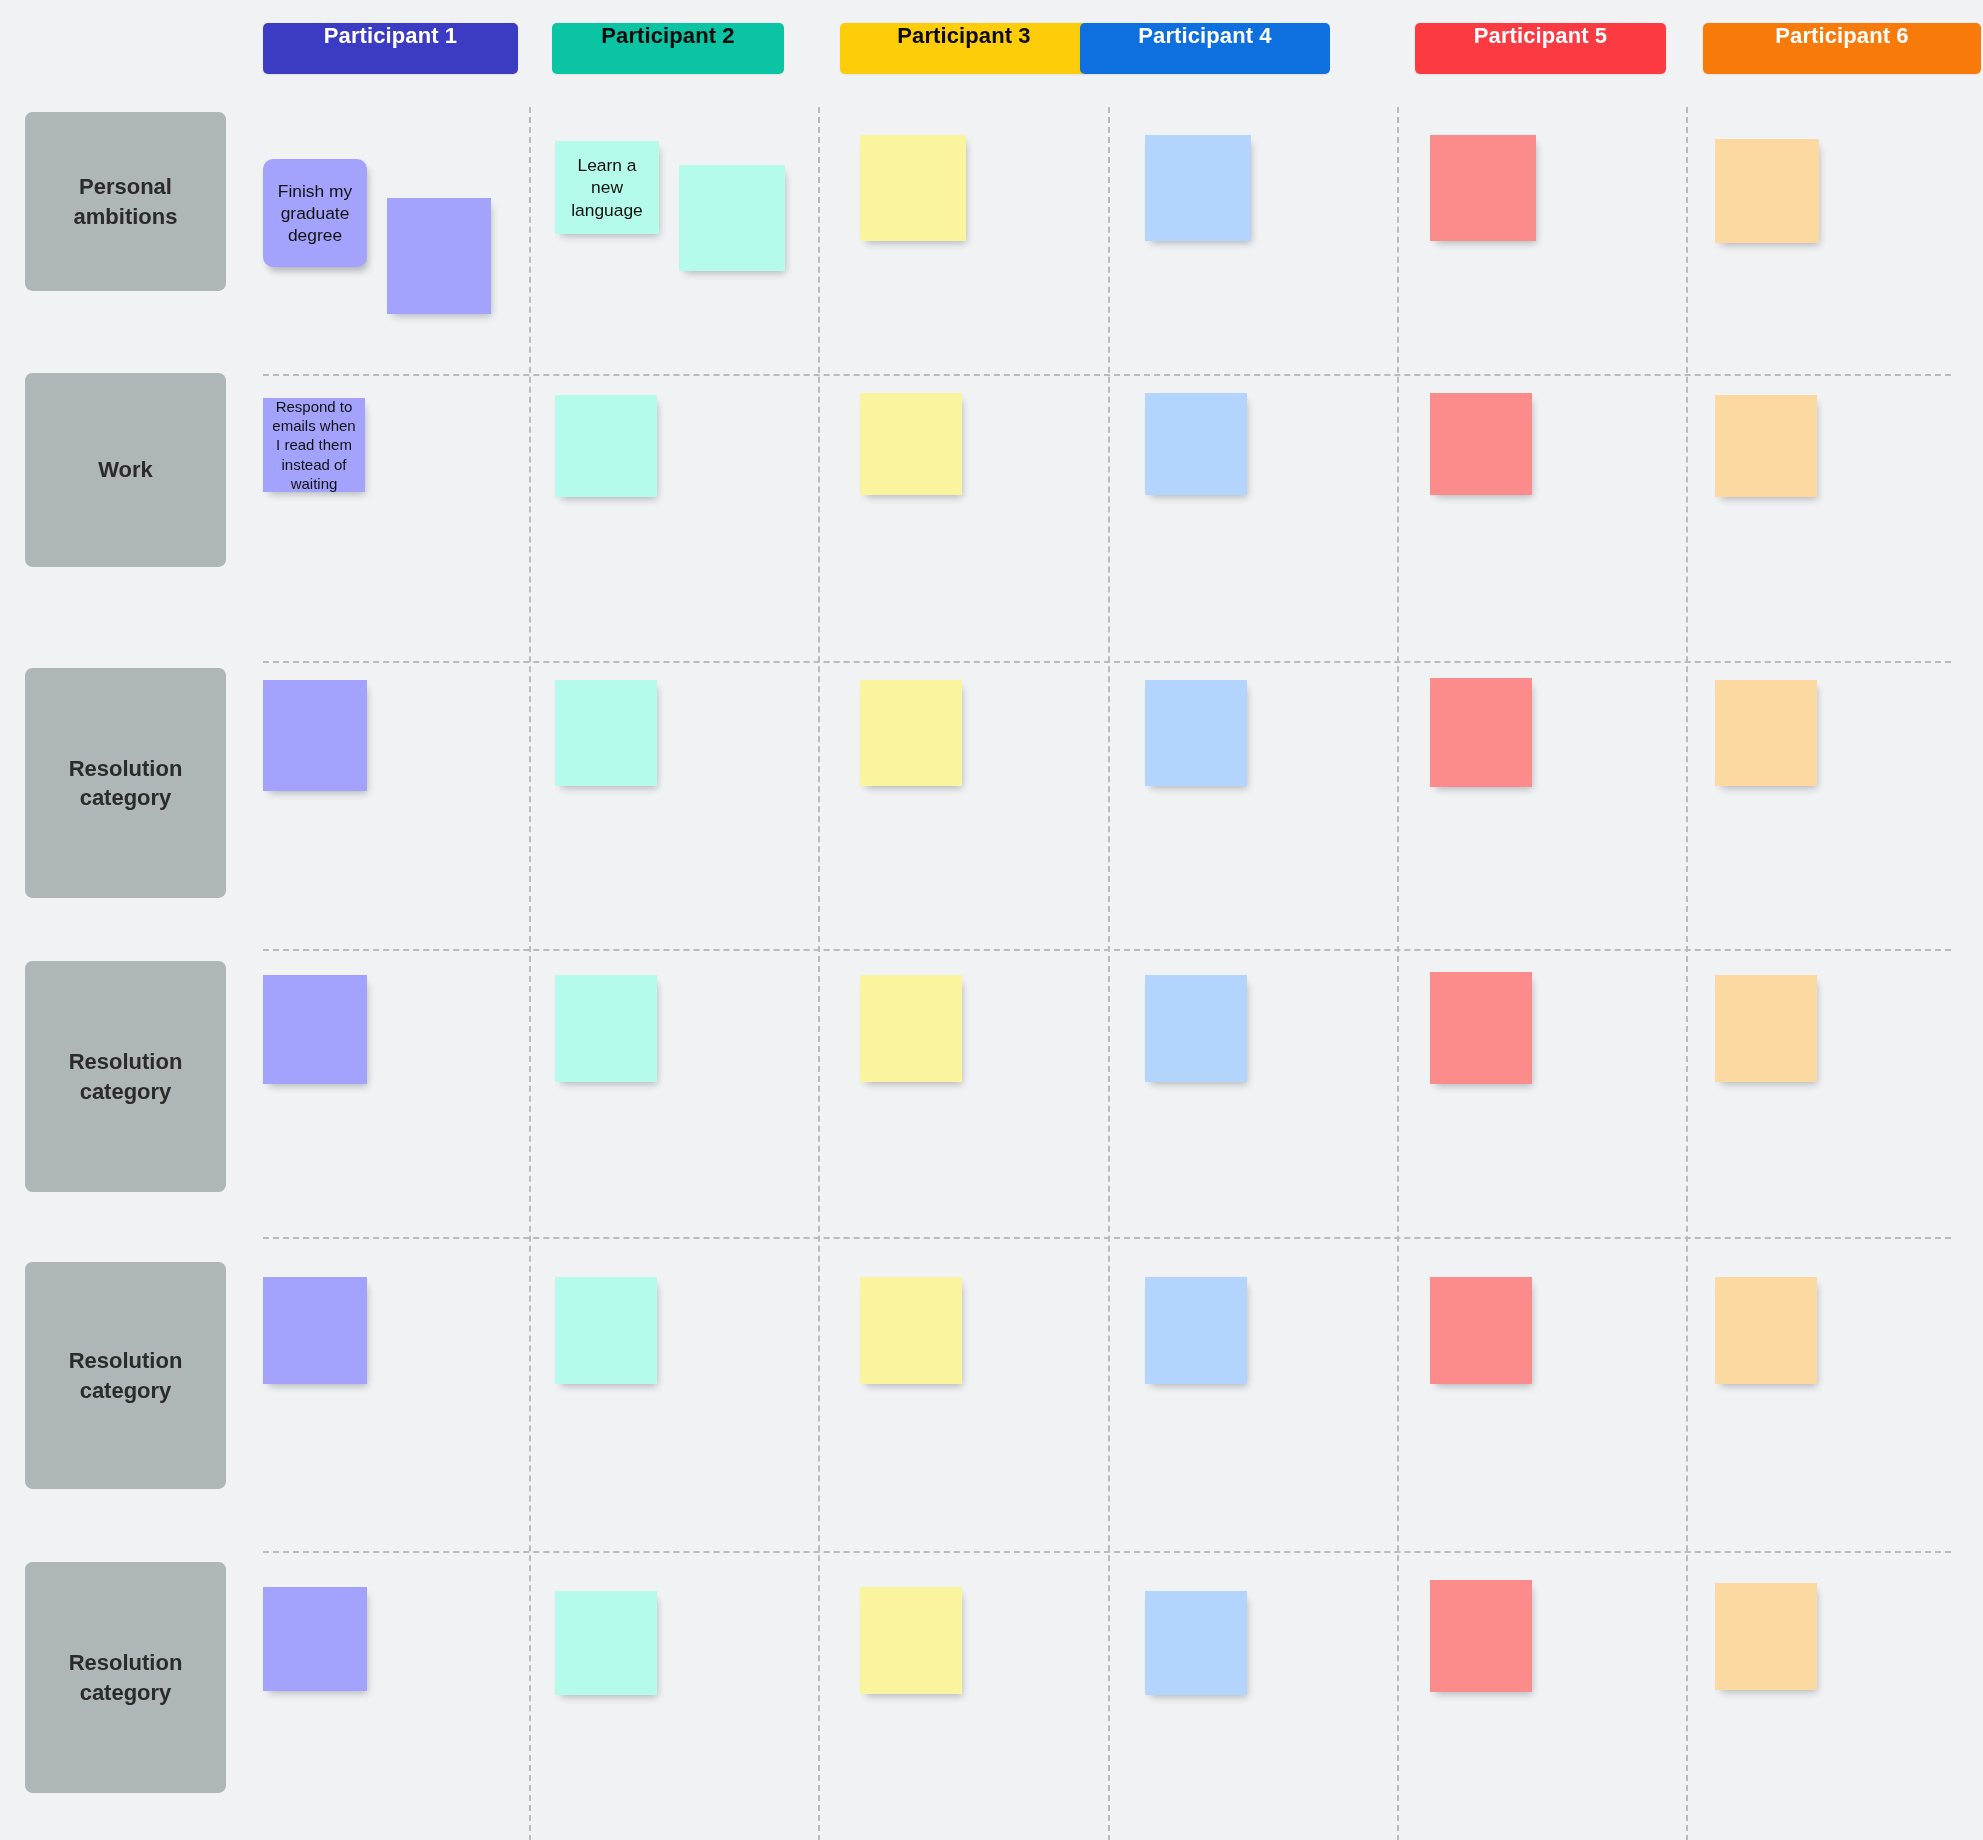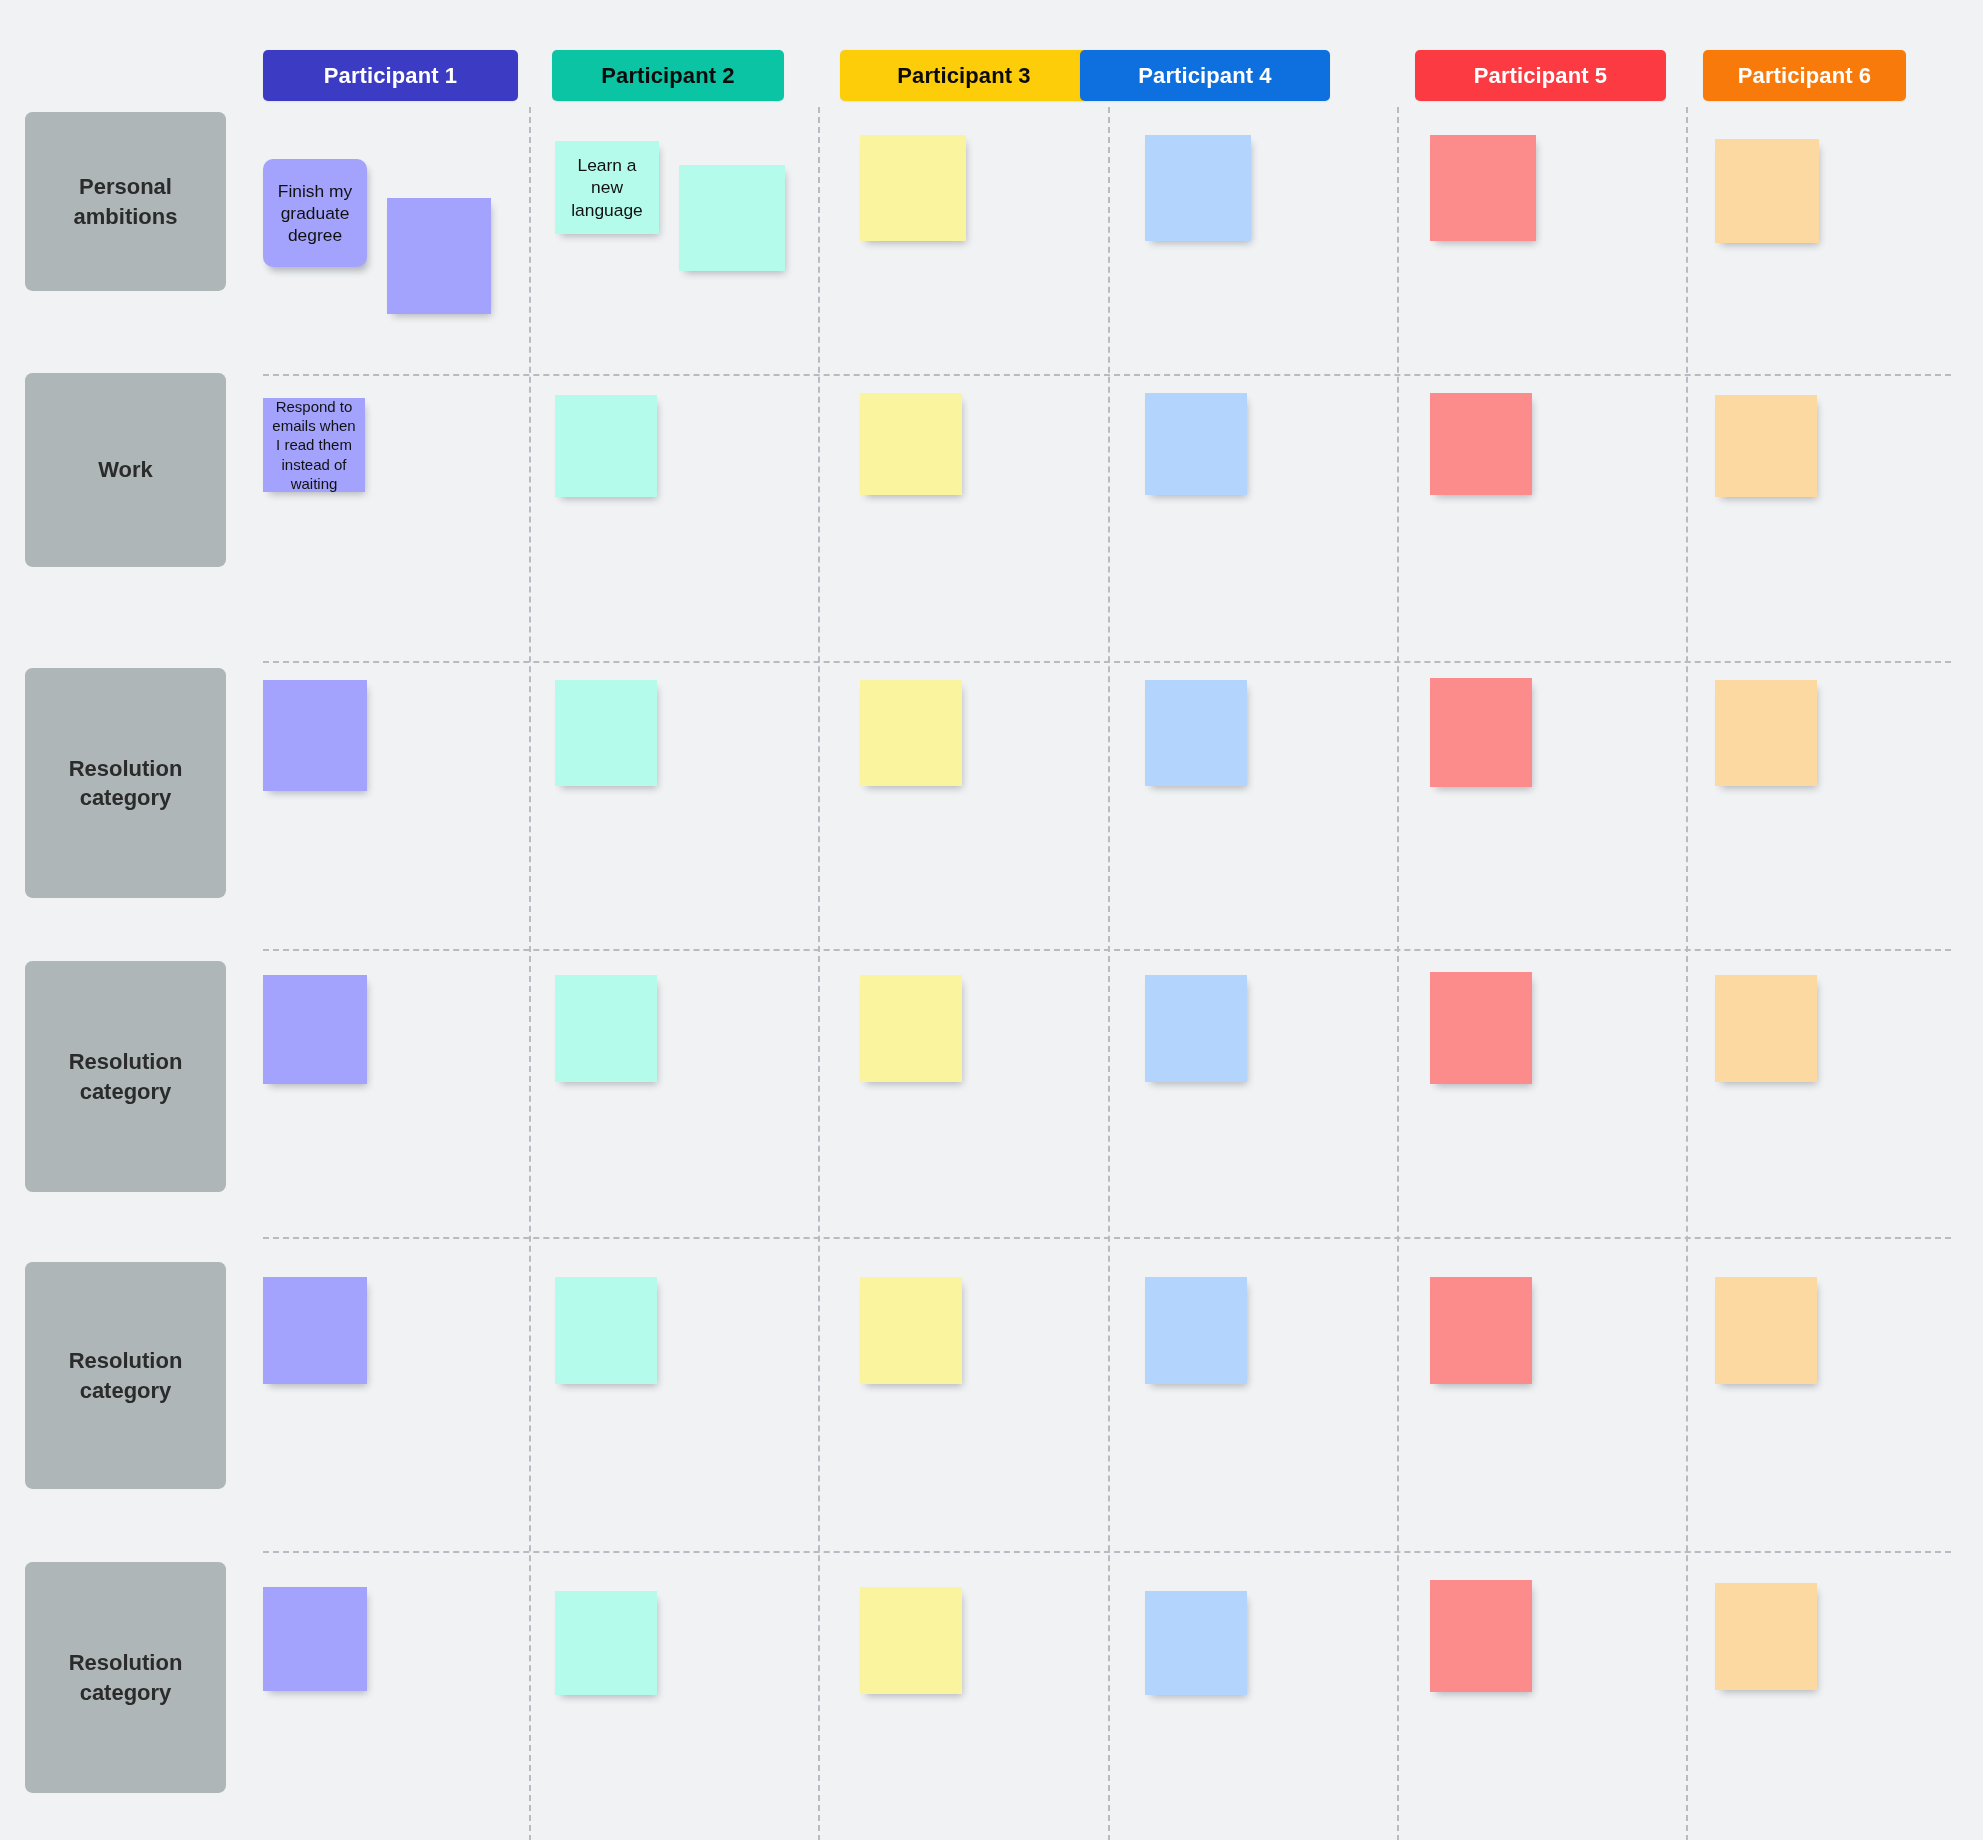--- a/index.html
+++ b/index.html
@@ -44,27 +44,26 @@
     left: 0;
     right: 0;
     height: 107px;
   }
   .chip {
     position: absolute;
     top: 23px;
     height: 51px;
     border-radius: 5px;
     display: flex;
-    align-items: center;
+    align-items: flex-start;
     justify-content: center;
     font-size: 22px;
     font-weight: bold;
     letter-spacing: 0.1px;
     box-shadow: 0 0.8px 1.7px rgba(0,0,0,0.07);
-    margin-top: 27px;
   }
 
   
   .row-label {
     position: absolute;
     left: 25px;
     width: 201px;
     background: #aeb6b8;
     border-radius: 7.4px;
     display: flex;
@@ -124,21 +123,21 @@
       </div>
       <div class="chip" style="left: 840px; width: 248px; background: rgb(253, 205, 9); color: rgb(11, 11, 11);">
         <span>Participant 3</span>
       </div>
       <div class="chip" style="left: 1080px; width: 250px; background: rgb(14, 111, 223); color: rgb(255, 255, 255);">
         <span>Participant 4</span>
       </div>
       <div class="chip" style="left: 1415px; width: 251px; background: rgb(252, 58, 65); color: rgb(255, 255, 255);">
         <span>Participant 5</span>
       </div>
-      <div class="chip" style="left: 1703px; width: 203px; background: rgb(247, 122, 11); color: rgb(255, 255, 255);">
+      <div class="chip" style="left: 1703px; width: 278px; background: rgb(247, 122, 11); color: rgb(255, 255, 255);">
         <span>Participant 6</span>
       </div>
     </div>
 
   <div id="row-labels">
       <div class="row-label" style="top: 112px; height: 179px;">
         <span>Personal ambitions</span>
       </div>
       <div class="row-label" style="top: 373px; height: 194px;">
         <span>Work</span>

